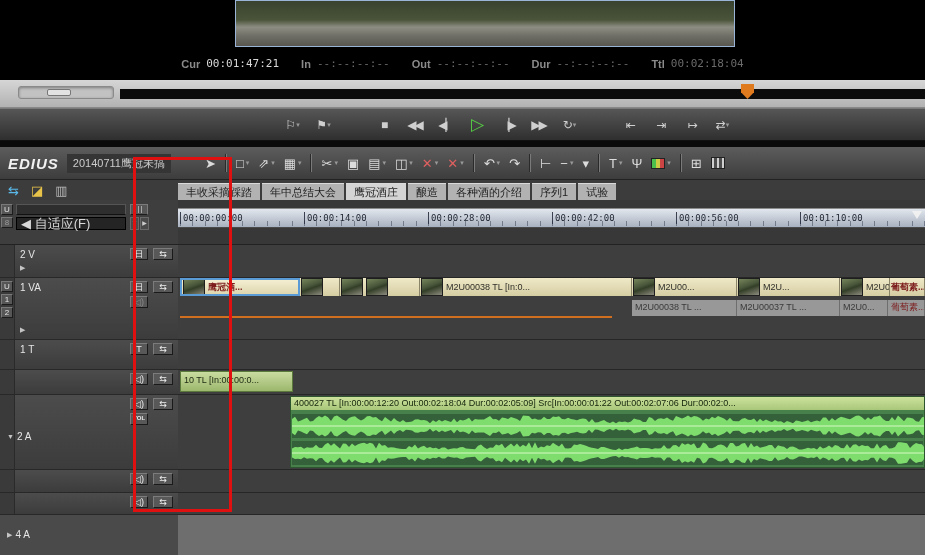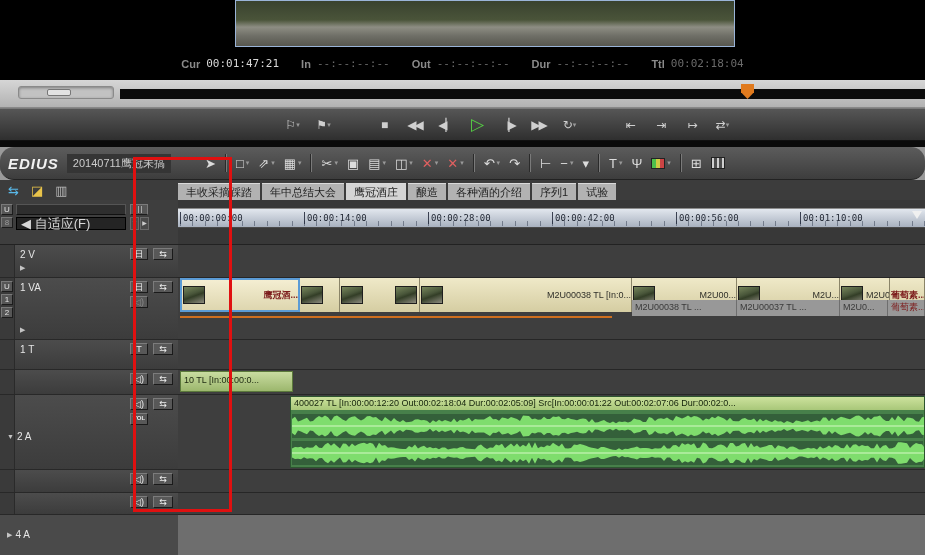--- a/index.html
+++ b/index.html
@@ -38,21 +38,21 @@
     font-size:12px; cursor:default; }
   .tbtn .glyph{ letter-spacing:-2px; }
   .tbtn.green{ color:#55cc44; font-size:17px; }
   .caret{ color:#999; font-size:7px; margin-left:2px; }
   .tgap{ width:22px; }
 
   .blackstrip{ position:absolute; left:0; top:141px; right:0; height:6px; background:#0a0a0a; }
 
   
   .toolbar{ position:absolute; left:0; top:147px; right:0; height:33px;
-    background:linear-gradient(#5c5c5c,#3d3d3d); display:flex; align-items:center; border-bottom:1px solid #222;border-radius:14px; }
+    background:linear-gradient(#5c5c5c,#3d3d3d); display:flex; align-items:center; border-bottom:1px solid #222; }
   .logo{ color:#f2f2f2; font-weight:bold; font-style:italic; font-size:15px; margin-left:8px; letter-spacing:1px; }
   .proj{ color:#cccccc; font-size:11px; margin-left:8px; background:#353535; padding:2px 6px; white-space:nowrap; }
   .ticons{ display:flex; align-items:center; gap:9px; margin-left:34px; flex:1; }
   .ticon{ color:#dcdcdc; font-size:13px; display:flex; align-items:center; }
   .tsep{ width:2px; height:18px; background:#2a2a2a; border-right:1px solid #7a7a7a; }
   .chip-colorbars{ width:14px; height:11px;
     background:linear-gradient(90deg,#4cc04c 0 33%,#cccc44 33% 66%,#cc4444 66%); border:1px solid #222; }
   .chip-mixer{ width:14px; height:12px;
     background:repeating-linear-gradient(90deg,#cfcfcf 0 2px,#4e4e4e 2px 5px); border:1px solid #222; }
 
@@ -113,22 +113,22 @@
   .ruler::after{ content:''; position:absolute; left:2px; right:0; bottom:1px; height:5px;
     background:repeating-linear-gradient(90deg,rgba(35,45,65,.45) 0 1px,transparent 1px 12.4px); }
   .tick{ position:absolute; top:3px; font-size:9px; color:#1e2430; border-left:1px solid #3a4050;
     padding-left:2px; line-height:12px; white-space:nowrap; font-family:"DejaVu Sans Mono",monospace; }
   .ruler-cursor{ position:absolute; top:2px; width:0; height:0; border:5px solid transparent;
     border-top:8px solid #f0f0f0; }
 
   
   .crow{ position:relative; background:#3e3e3e; border-bottom:1px solid #262626; overflow:hidden; }
 
-  .vclip{ position:absolute; top:0; height:34px; background:linear-gradient(#efe9c8,#d5cda2);
-    border-right:1px solid #8a8468; display:flex; align-items:center; overflow:hidden;justify-content:space-between; }
+  .vclip{ position:absolute; top:0; height:18px; background:linear-gradient(#efe9c8,#d5cda2);
+    border-right:1px solid #8a8468; display:flex; align-items:center; overflow:hidden; }
   .vclip.selected{ border:2px solid #5b9bd5; background:linear-gradient(#f4eed2,#ded6af); }
   .thumb{ flex:0 0 22px; height:18px; margin:1px 2px 1px 1px; border:1px solid #1e1e1e;
     background:linear-gradient(160deg,#76855b 0%,#49563a 42%,#333e27 55%,#8e8c7f 100%); }
   .vlabel{ font-size:9px; color:#30302a; white-space:nowrap; margin-left:1px; }
   .vlabel.maroon{ color:#7c1c1c; font-weight:bold; }
   .strip{ position:absolute; top:22px; height:16px; background:#989898; border-right:1px solid #6e6e6e;
     font-size:9px; line-height:15px; color:#3a3a3a; padding-left:3px; white-space:nowrap; overflow:hidden; }
   .strip.maroon{ color:#7c1c1c; }
   .orange-line{ position:absolute; top:38px; height:2px; background:#cf6f1f; }
 

